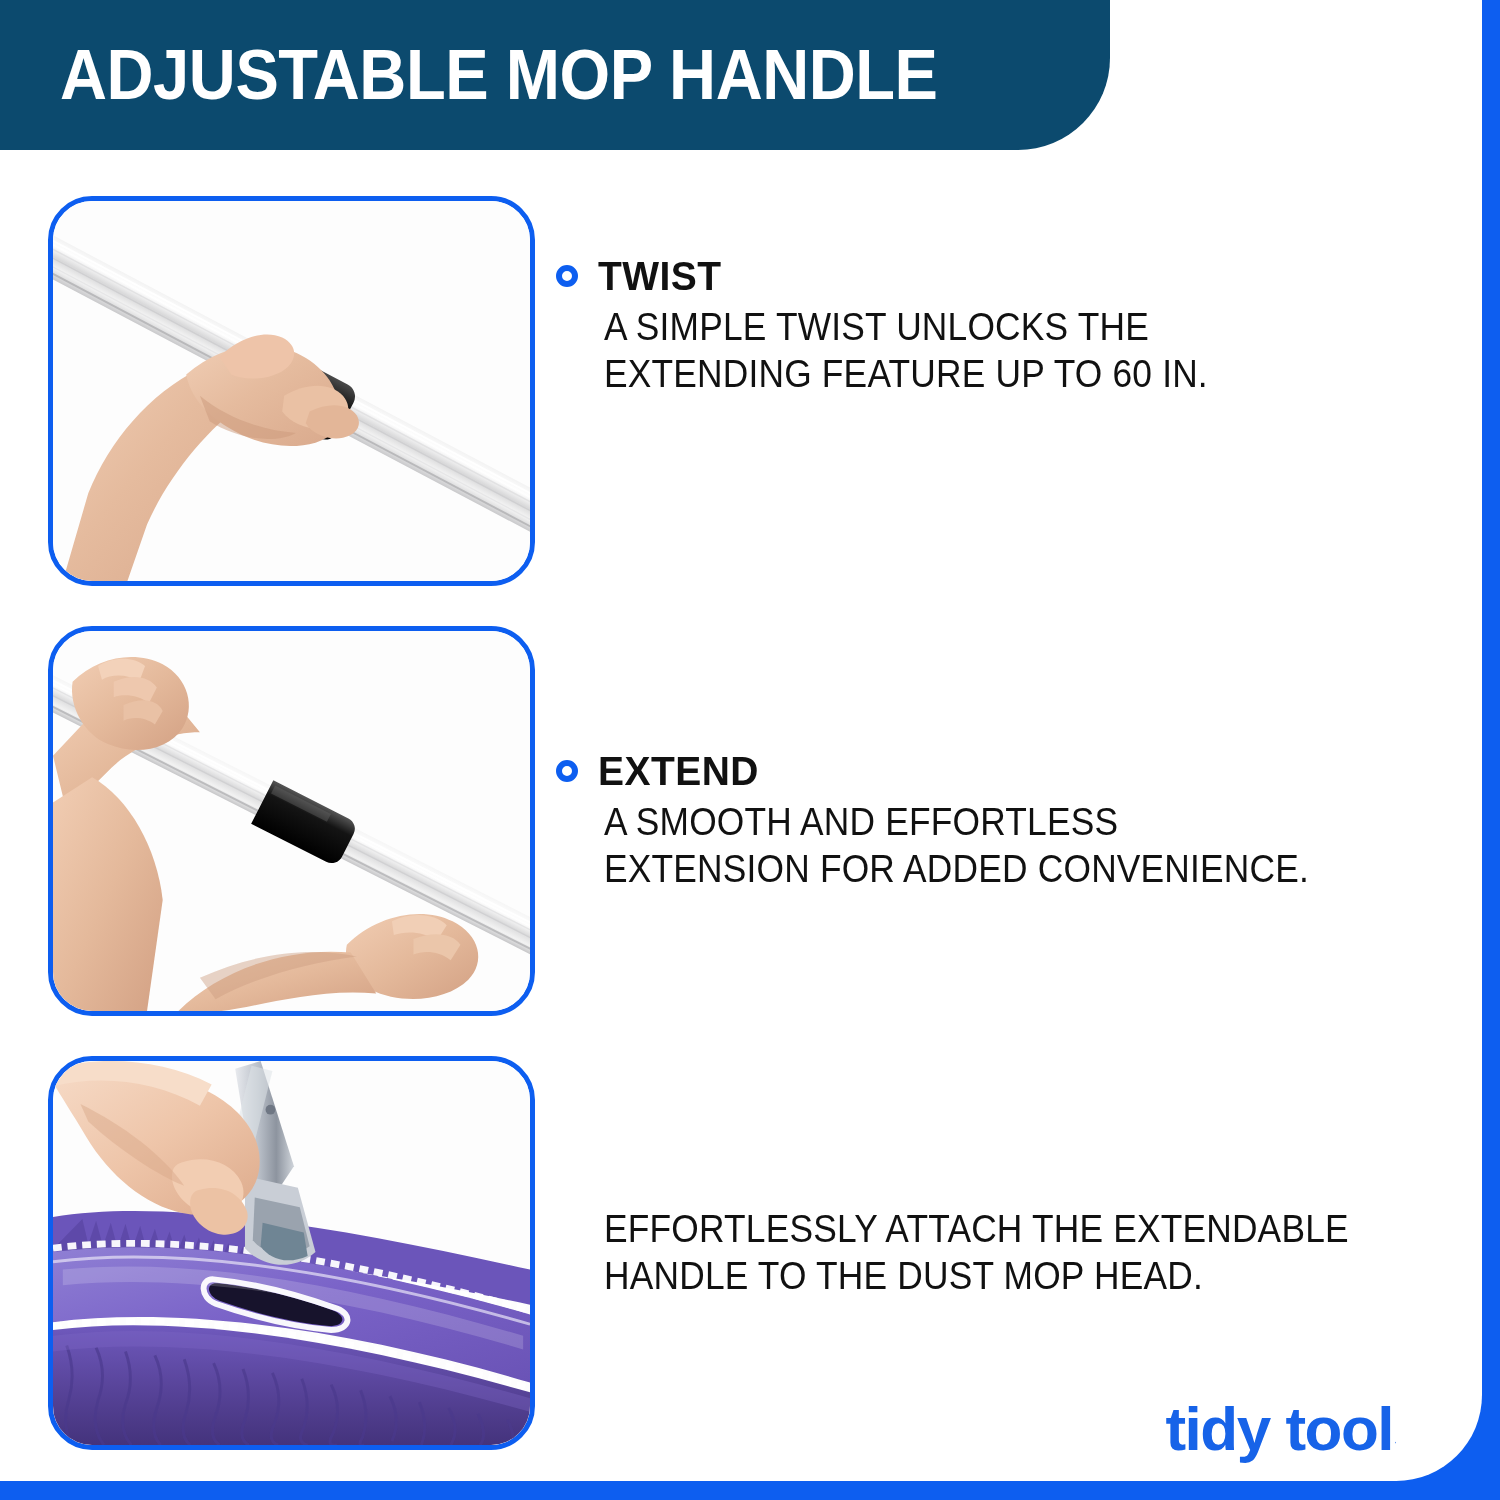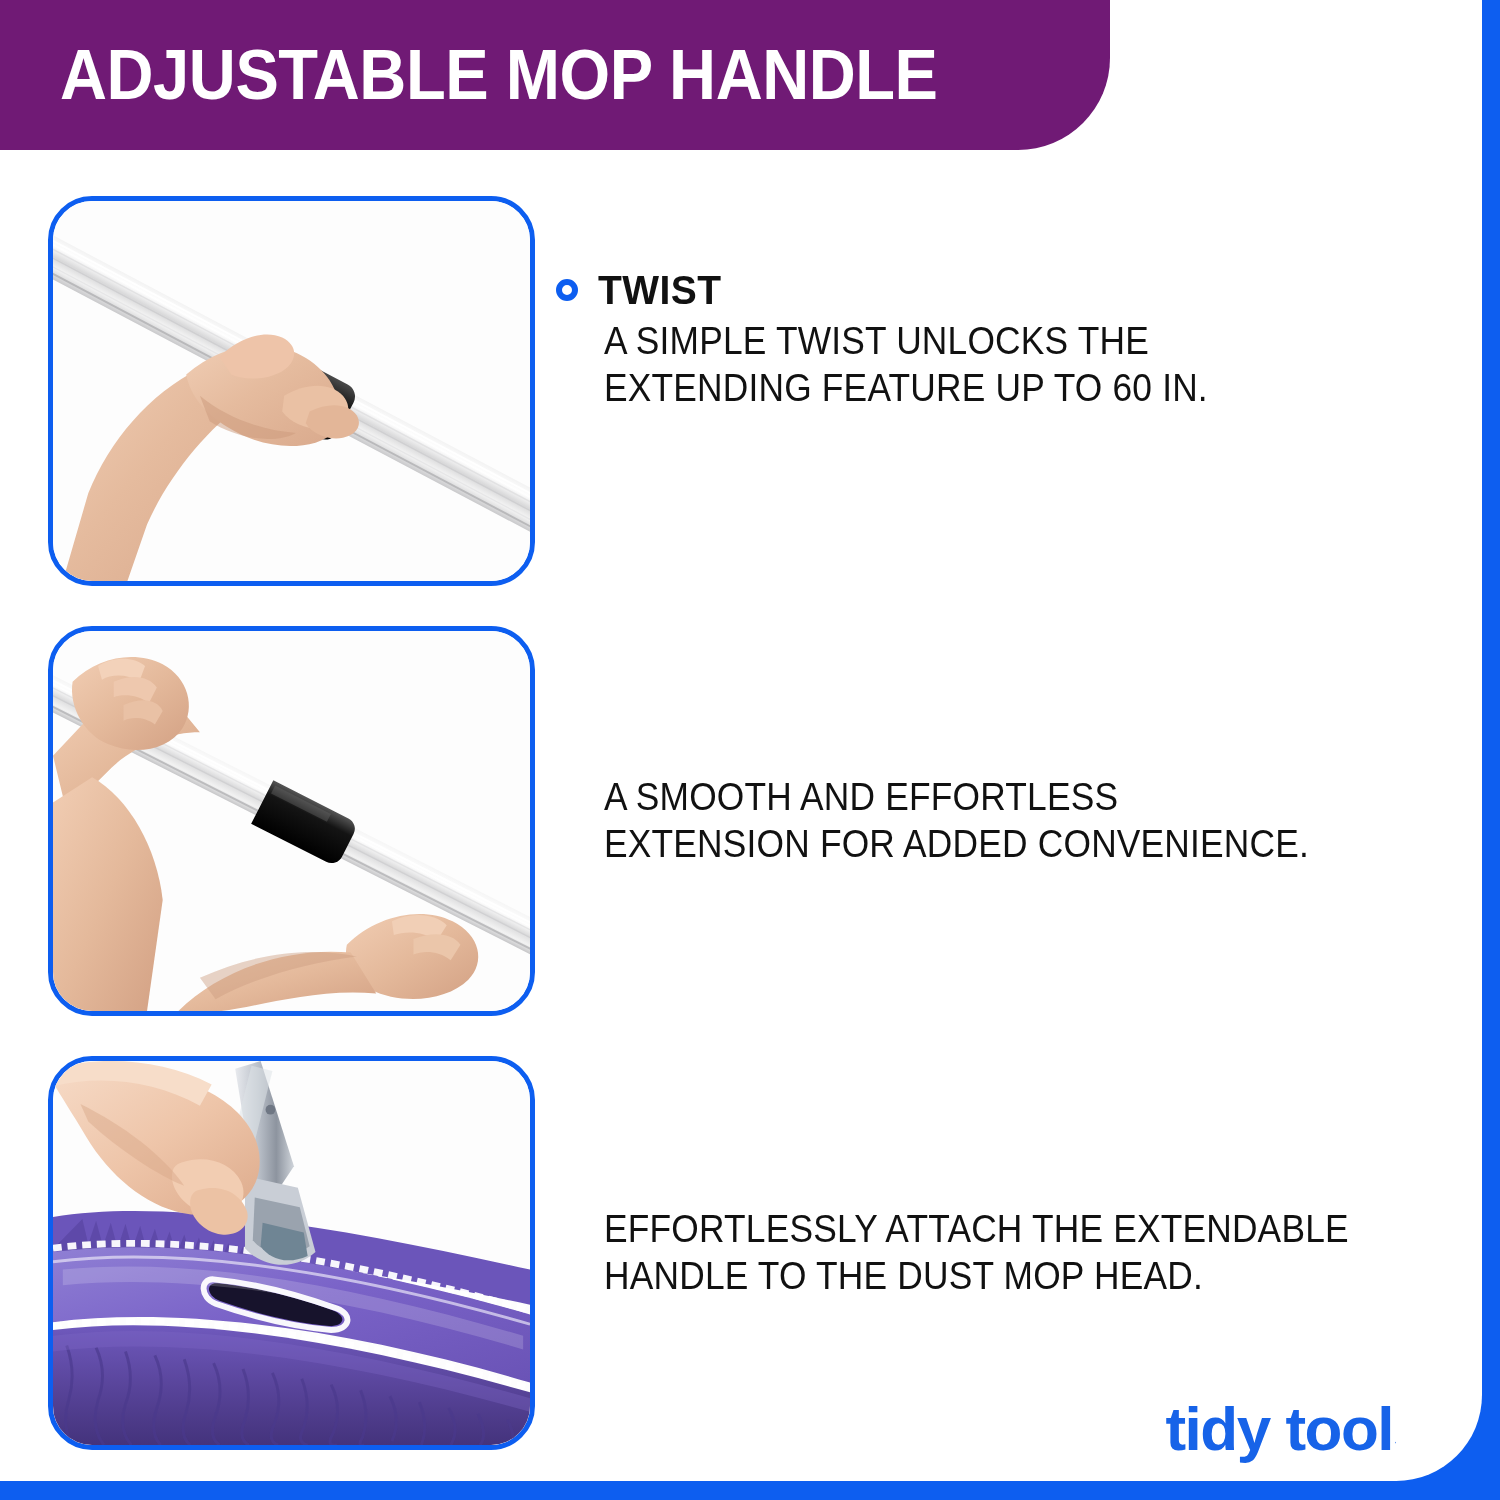--- a/index.html
+++ b/index.html
@@ -28,21 +28,21 @@
   .corner-round::after{
     content:"";position:absolute;inset:0;
     background:#ffffff;
     border-bottom-right-radius:86px;
   }
 
   
   .header{
     position:absolute;left:0;top:0;
     width:1110px;height:150px;
-    background:#701a75;
+    background:#0c4a6e;
     border-bottom-right-radius:92px;
     display:flex;align-items:center;
   }
   .header-title{
     color:#ffffff;
     font-size:70px;
     line-height:70px;
     font-weight:700;
     letter-spacing:-0.5px;
     margin-left:60px;
@@ -71,21 +71,21 @@
   
   .text-col{
     position:absolute;left:556px;width:880px;
     top:0;height:100%;
     display:flex;flex-direction:column;justify-content:center;
   }
   #row-0 .text-col{justify-content:flex-start;padding-top:58px;box-sizing:border-box;}
   #row-1 .text-col{justify-content:center;}
   #row-2 .text-col{justify-content:center;}
 
-  .heading-line{display:flex;align-items:center;margin-bottom:6px;margin-top:14px;}
+  .heading-line{display:flex;align-items:center;margin-bottom:6px;}
   .bullet{
     width:22px;height:22px;border-radius:50%;
     border:6px solid #0d5ef0;box-sizing:border-box;
     flex:0 0 auto;margin-right:20px;
   }
   .heading-text{
     font-size:41px;line-height:44px;font-weight:700;color:#111111;
     letter-spacing:0.5px;transform:scaleX(0.95);transform-origin:left center;
     white-space:nowrap;
   }
@@ -236,20 +236,24 @@
                    C402 380 356 384 324 368 C306 358 296 340 300 322 Z" fill="url(#skin2)"></path>
           <path d="M346 298 C366 288 390 290 402 302 L392 318 C378 308 360 308 348 312 Z" fill="#f1cfb6"></path>
           <path d="M368 316 C388 308 408 310 416 322 L406 338 C394 328 378 328 368 332 Z" fill="#ebc6aa"></path>
 
           <path d="M128 390 C170 348 238 324 304 330 L330 372 C268 366 208 386 172 390 Z" fill="url(#skin2)"></path>
           <path d="M150 356 C206 330 264 324 310 334 C262 340 204 356 166 378 Z" fill="#cd9d80" opacity=".45"></path>
         </svg>
       </div>
     </div>
     <div class="text-col">
+      <div class="heading-line">
+        <span class="bullet"></span>
+        <span class="heading-text">EXTEND</span>
+      </div>
       <div class="body-text">A SMOOTH AND EFFORTLESS
 EXTENSION FOR ADDED CONVENIENCE.</div>
     </div>
   </div>
 
   <div class="row" id="row-2">
     <div class="photo-card">
       <div class="photo-inner">
         <svg viewBox="0 0 487 394" width="100%" height="100%" preserveAspectRatio="none">
           <defs>

